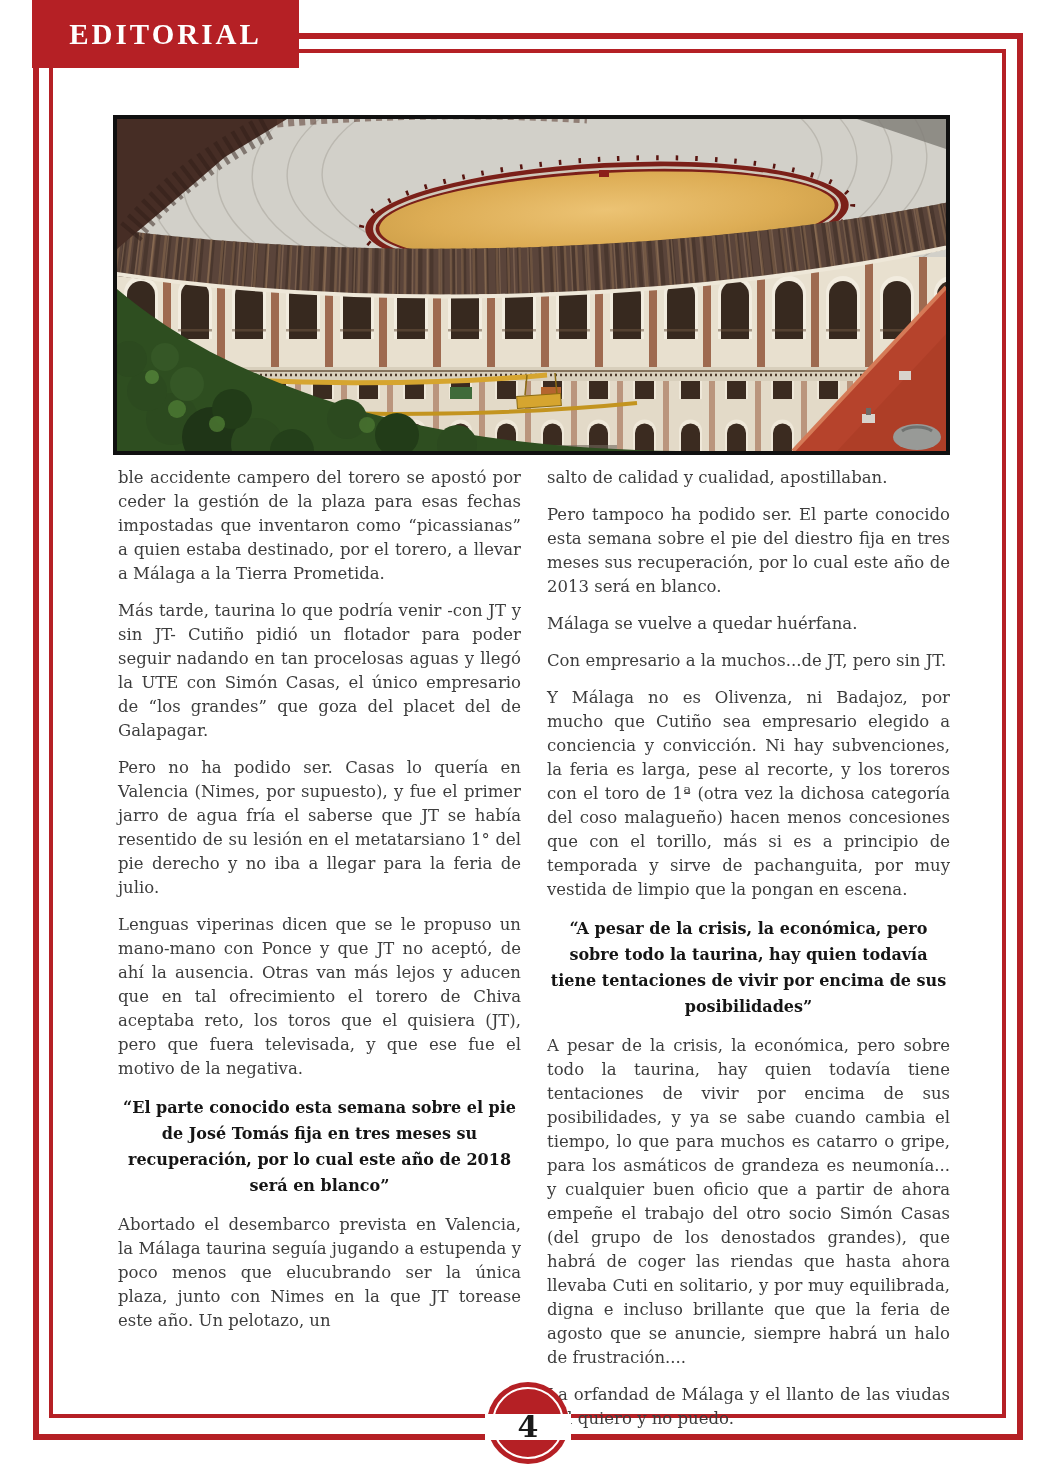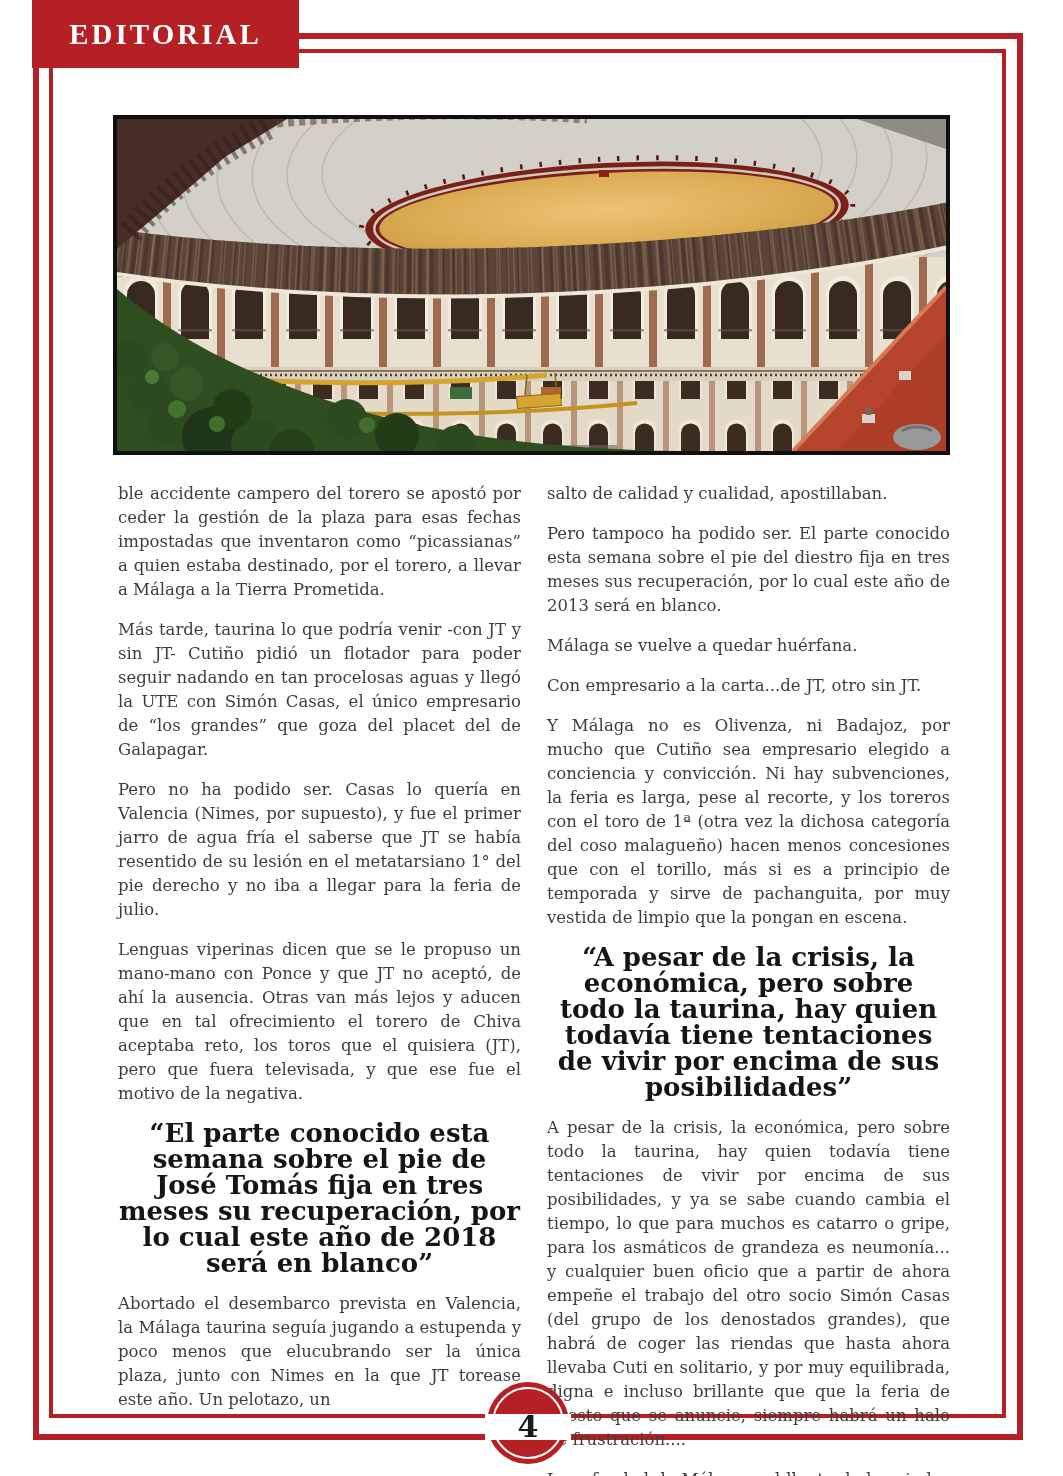--- a/index.html
+++ b/index.html
@@ -30,26 +30,26 @@
     border:4px solid #101010;box-sizing:border-box;background:#999690;z-index:2;
   }
   .photo svg{display:block;}
   
   .columns{
     position:absolute;left:118px;top:466px;width:832px;
     display:flex;gap:26px;z-index:2;
   }
   .col{flex:1;min-width:0;}
   .col p{
-    margin:16px 0 13px 0;font-size:16.5px;line-height:24px;color:#3d3d3d;
+    margin:0 0 13px 0;font-size:16.5px;line-height:24px;color:#3d3d3d;
     text-align:justify;
   }
   .col p.pull-quote{
     font-weight:bold;color:#151515;text-align:center;
-    font-size:26px;line-height:26px;margin:14px 0 14px 0;
+    font-size:16px;line-height:26px;margin:14px 0 14px 0;
   }
   
   .badge-circle{
     position:absolute;left:487px;top:1382px;width:82px;height:82px;
     border-radius:50%;background:#b52025;z-index:3;
   }
   .badge-ring{
     position:absolute;left:5px;top:5px;right:5px;bottom:5px;
     border:2px solid #ffffff;border-radius:50%;
   }
@@ -183,21 +183,21 @@
     <p>Más tarde, taurina lo que podría venir -con JT y sin JT- Cutiño pidió un flotador para poder seguir nadando en tan procelosas aguas y llegó la UTE con Simón Casas, el único empresario de “los grandes” que goza del placet del de Galapagar.</p>
     <p>Pero no ha podido ser. Casas lo quería en Valencia (Nimes, por supuesto), y fue el primer jarro de agua fría el saberse que JT se había resentido de su lesión en el metatarsiano 1° del pie derecho y no iba a llegar para la feria de julio.</p>
     <p>Lenguas viperinas dicen que se le propuso un mano-mano con Ponce y que JT no aceptó, de ahí la ausencia. Otras van más lejos y aducen que en tal ofrecimiento el torero de Chiva aceptaba reto, los toros que el quisiera (JT), pero que fuera televisada, y que ese fue el motivo de la negativa.</p>
     <p class="pull-quote">“El parte conocido esta semana sobre el pie de José Tomás fija en tres meses su recuperación, por lo cual este año de 2018 será en blanco”</p>
     <p>Abortado el desembarco prevista en Valencia, la Málaga taurina seguía jugando a estupenda y poco menos que elucubrando ser la única plaza, junto con Nimes en la que JT torease este año. Un pelotazo, un</p>
   </div>
   <div class="col">
     <p>salto de calidad y cualidad, apostillaban.</p>
     <p>Pero tampoco ha podido ser. El parte conocido esta semana sobre el pie del diestro fija en tres meses sus recuperación, por lo cual este año de 2013 será en blanco.</p>
     <p>Málaga se vuelve a quedar huérfana.</p>
-    <p>Con empresario a la carta...de JT, otro sin JT.</p>
+    <p>Con empresario a la muchos...de JT, pero sin JT.</p>
     <p>Y Málaga no es Olivenza, ni Badajoz, por mucho que Cutiño sea empresario elegido a conciencia y convicción. Ni hay subvenciones, la feria es larga, pese al recorte, y los toreros con el toro de 1ª (otra vez la dichosa categoría del coso malagueño) hacen menos concesiones que con el torillo, más si es a principio de temporada y sirve de pachanguita, por muy vestida de limpio que la pongan en escena.</p>
     <p class="pull-quote">“A pesar de la crisis, la económica, pero sobre todo la taurina, hay quien todavía tiene tentaciones de vivir por encima de sus posibilidades”</p>
     <p>A pesar de la crisis, la económica, pero sobre todo la taurina, hay quien todavía tiene tentaciones de vivir por encima de sus posibilidades, y ya se sabe cuando cambia el tiempo, lo que para muchos es catarro o gripe, para los asmáticos de grandeza es neumonía... y cualquier buen oficio que a partir de ahora empeñe el trabajo del otro socio Simón Casas (del grupo de los denostados grandes), que habrá de coger las riendas que hasta ahora llevaba Cuti en solitario, y por muy equilibrada, digna e incluso brillante que que la feria de agosto que se anuncie, siempre habrá un halo de frustración....</p>
     <p>La orfandad de Málaga y el llanto de las viudas del quiero y no puedo.</p>
   </div>
 </div>
 
 <div class="badge-circle">
   <div class="badge-ring"></div>
 </div>

